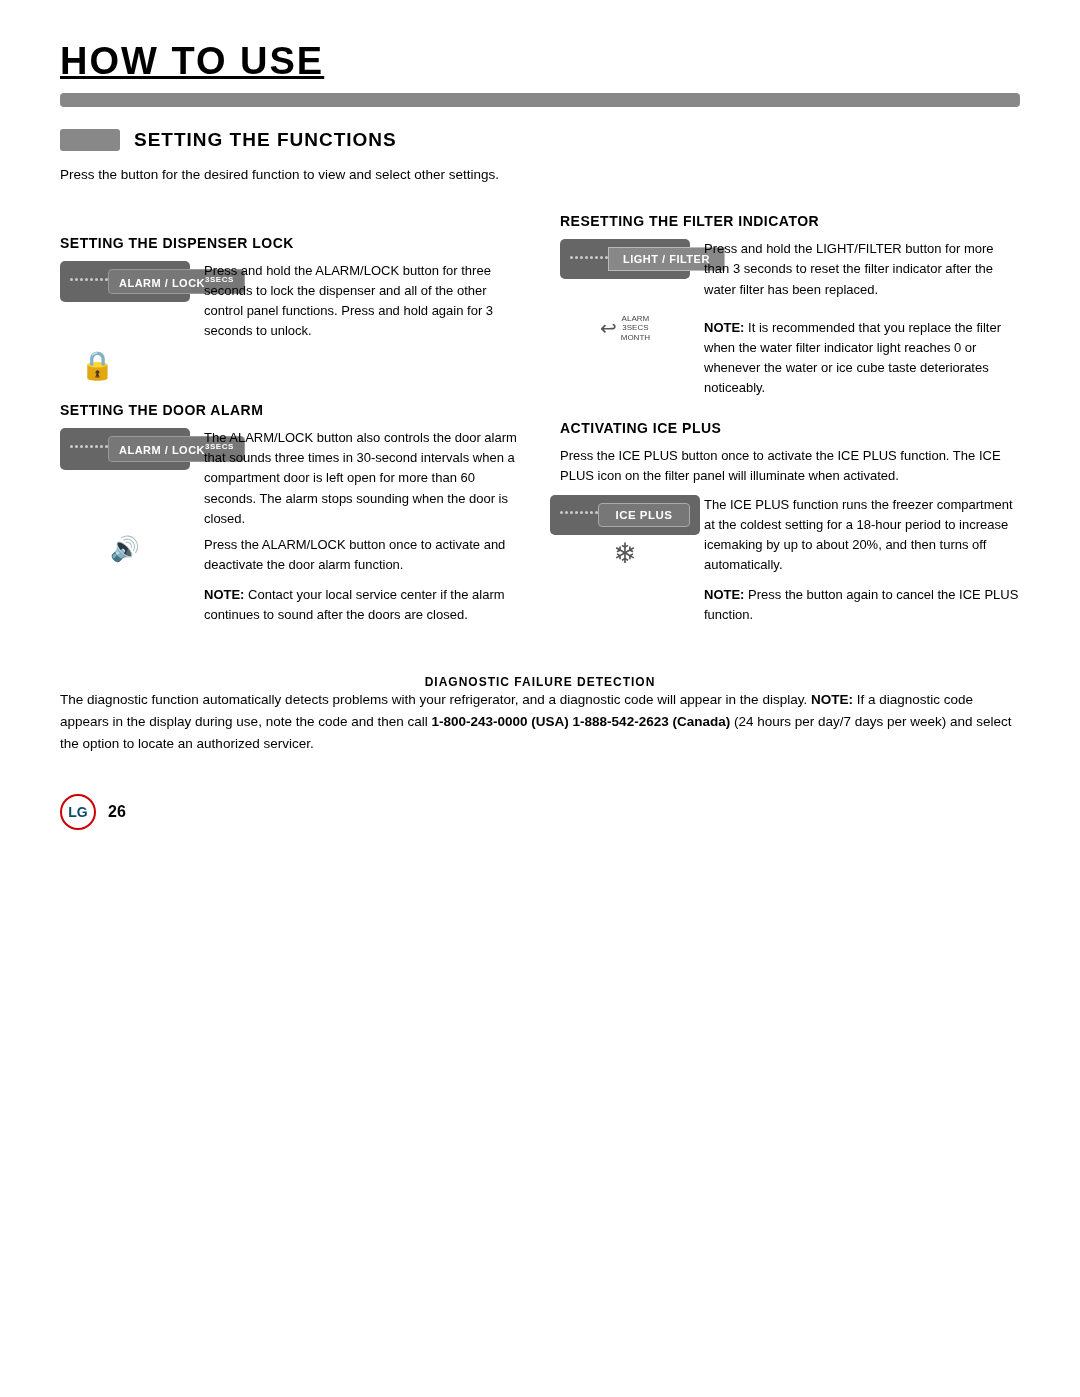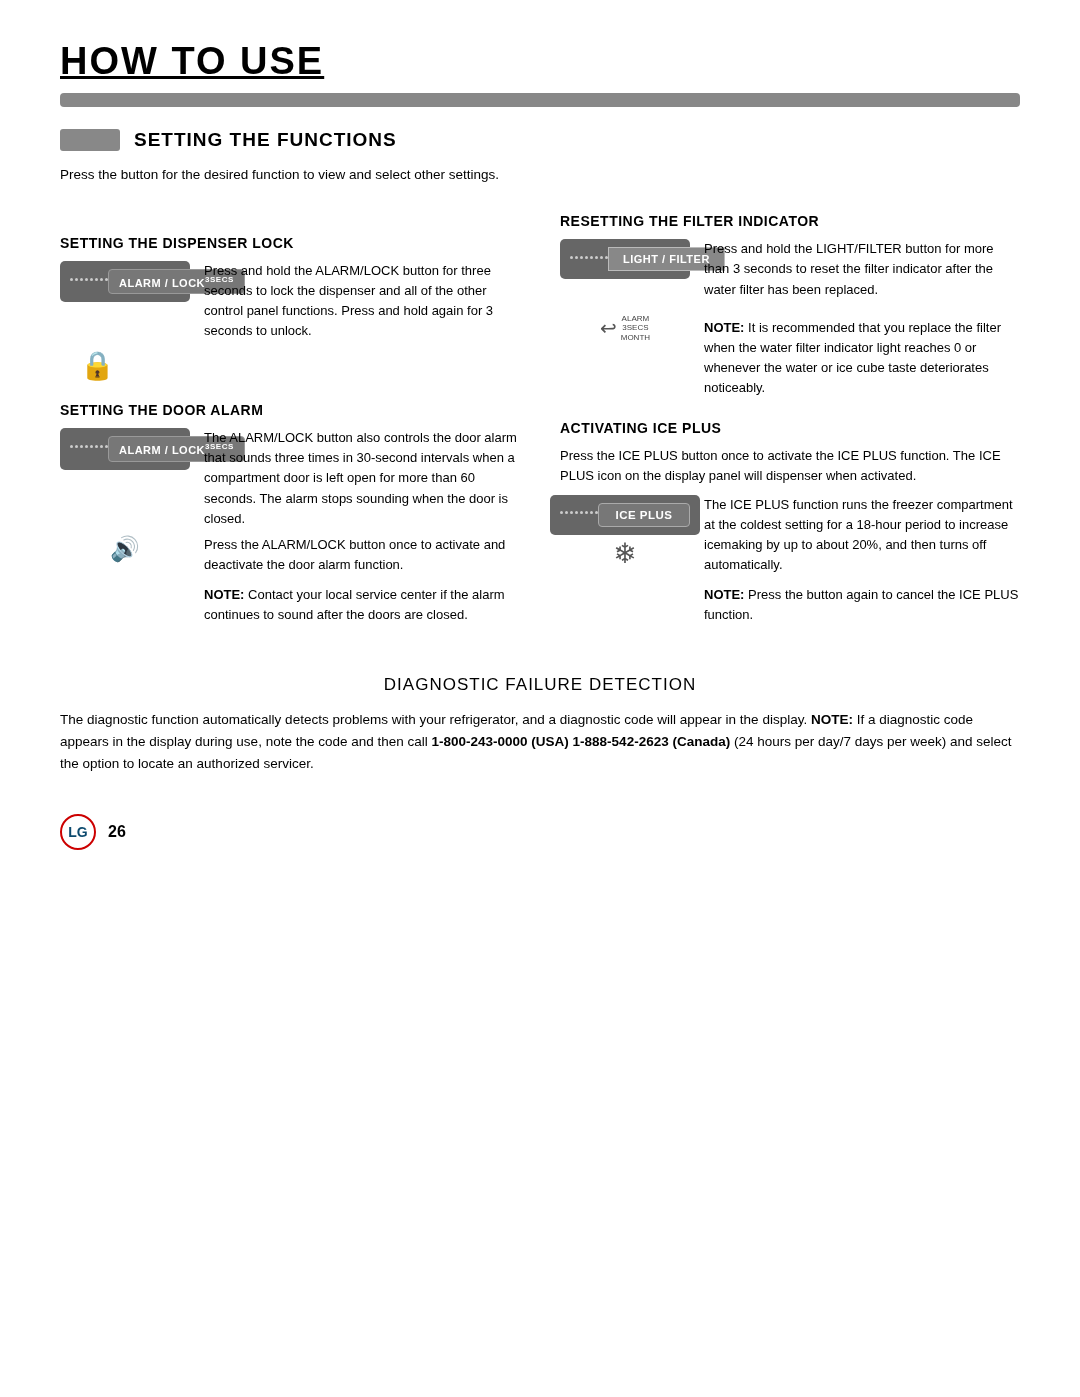--- a/index.html
+++ b/index.html
@@ -168,25 +168,24 @@
       font-size: 8px;
       line-height: 1.2;
       text-align: center;
       color: #444;
     }
     .diagnostic-section {
       margin-top: 40px;
       padding-top: 10px;
     }
     .diagnostic-title {
-      font-size: 17px;
-      font-weight: 400;
+      font-size: 12px;
+      font-weight: 700;
       text-align: center;
       text-transform: uppercase;
-      margin-bottom: 14px;
       letter-spacing: 1px;
     }
     .diagnostic-text {
       font-size: 13.5px;
       line-height: 1.6;
     }
     .footer-bar {
       display: flex;
       align-items: center;
       margin-top: 40px;
@@ -332,21 +331,21 @@
         </div>
       </div>
     </div>
 
     <div style="height:22px;"></div>
 
     <div>
       <div class="sub-section-title">ACTIVATING ICE PLUS</div>
       <div class="sub-section-content">
         <div>
-          <div class="body-text">Press the ICE PLUS button once to activate the ICE PLUS function. The ICE PLUS icon on the display panel will dispenser when activated.</div>
+          <div class="body-text">Press the ICE PLUS button once to activate the ICE PLUS function. The ICE PLUS icon on the filter panel will illuminate when activated.</div>
         </div>
       </div>
       <div style="display:flex; margin-top:8px; gap:14px; align-items:flex-start;">
         <div style="min-width:130px; display:flex; flex-direction:column; align-items:center; gap:2px;">
           <div class="button-panel">
             <div class="three-row-dots">
               <div class="dot"></div>
                 <div class="dot"></div>
                 <div class="dot"></div>
               <div class="dot"></div>

